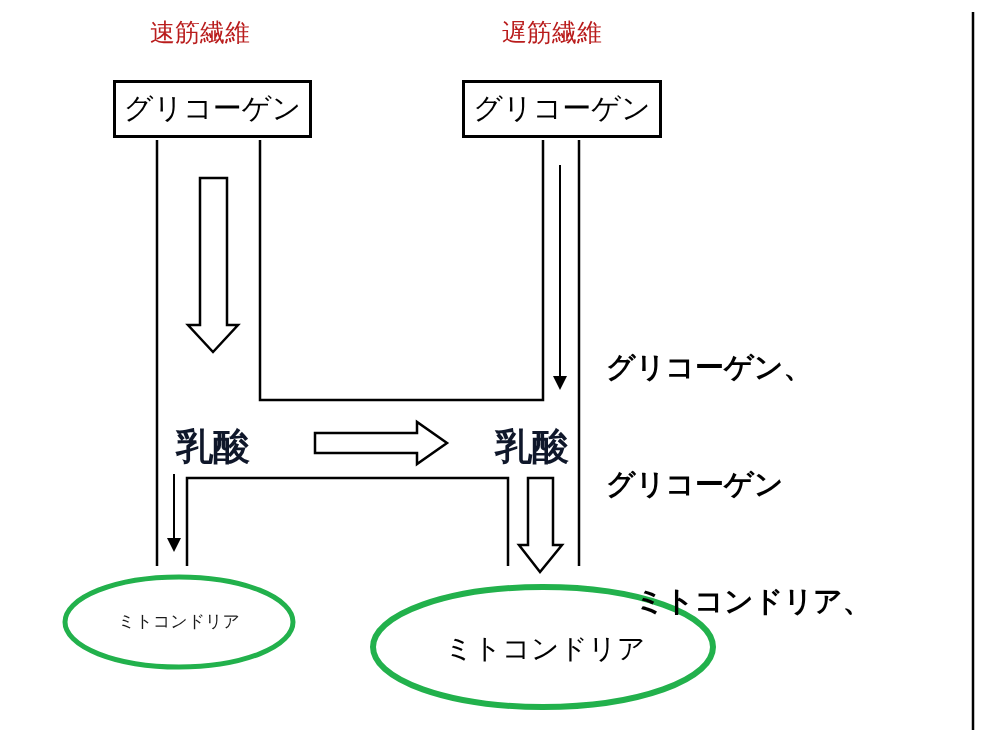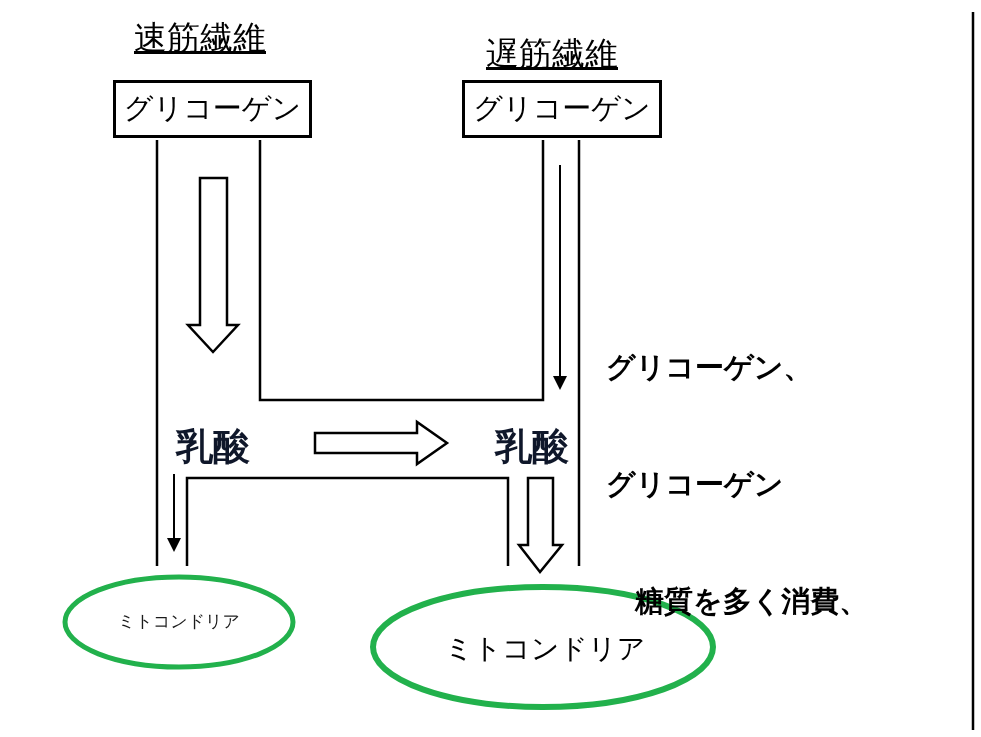--- a/index.html
+++ b/index.html
@@ -19,25 +19,24 @@
   #shapes {
     position: absolute;
     left: 0;
     top: 0;
     width: 981px;
     height: 737px;
   }
   .abs { position: absolute; }
   .centered { transform: translateX(-50%); white-space: nowrap; }
   .fiber-title {
-    font-size: 33px;
+    font-size: 25px;
     font-weight: 400;
     letter-spacing: 0px;
-    color: #000000;
-    text-decoration: underline;
+    color: #b91c1c;
   }
   .glycogen-box {
     border: 3px solid #000000;
     background: #ffffff;
     display: flex;
     align-items: center;
     justify-content: center;
     font-size: 29px;
     box-sizing: border-box;
     text-align: right;
@@ -94,35 +93,35 @@
 
     <polygon points="528,478 553,478 553,545 562,545 540,572 519,545 528,545" fill="#ffffff" stroke="#000000" stroke-width="2.5"></polygon>
 
     <ellipse cx="179" cy="622" rx="114" ry="45" fill="none" stroke="#22b14c" stroke-width="5"></ellipse>
     <ellipse cx="543" cy="647" rx="170" ry="60" fill="none" stroke="#22b14c" stroke-width="6"></ellipse>
 
     <line x1="973" y1="12" x2="973" y2="730" stroke="#000000" stroke-width="2.5"></line>
   </svg>
 
   <div class="abs centered fiber-title" style="left:200px; top:16px;">速筋繊維</div>
-  <div class="abs centered fiber-title" style="left:552px; top:32px;text-align:center;">遅筋繊維</div>
+  <div class="abs centered fiber-title" style="left:552px; top:16px;text-align:center;">遅筋繊維</div>
 
   <div class="abs glycogen-box" style="left:113px; top:80px; width:199px; height:58px;">
     <span>グリコーゲン</span>
   </div>
   <div class="abs glycogen-box" style="left:462px; top:80px; width:200px; height:58px;">
     <span>グリコーゲン</span>
   </div>
 
   <div class="abs centered lactate-label" style="left:213px; top:422px;">乳酸</div>
   <div class="abs centered lactate-label" style="left:532px; top:422px;">乳酸</div>
 
   <div class="abs centered mito-label-small" style="left:179px; top:610px;">ミトコンドリア</div>
   <div class="abs centered mito-label-big" style="left:545px; top:630px;">ミトコンドリア</div>
 
   <div class="abs note-block" style="left:606px; top:270px;">
     <div>グリコーゲン、</div>
     <div>グリコーゲン</div>
-    <div>　糖質を多く消費、</div>
+    <div>　ミトコンドリア、</div>
     
   </div>
 
 </div>
 
 </body></html>

